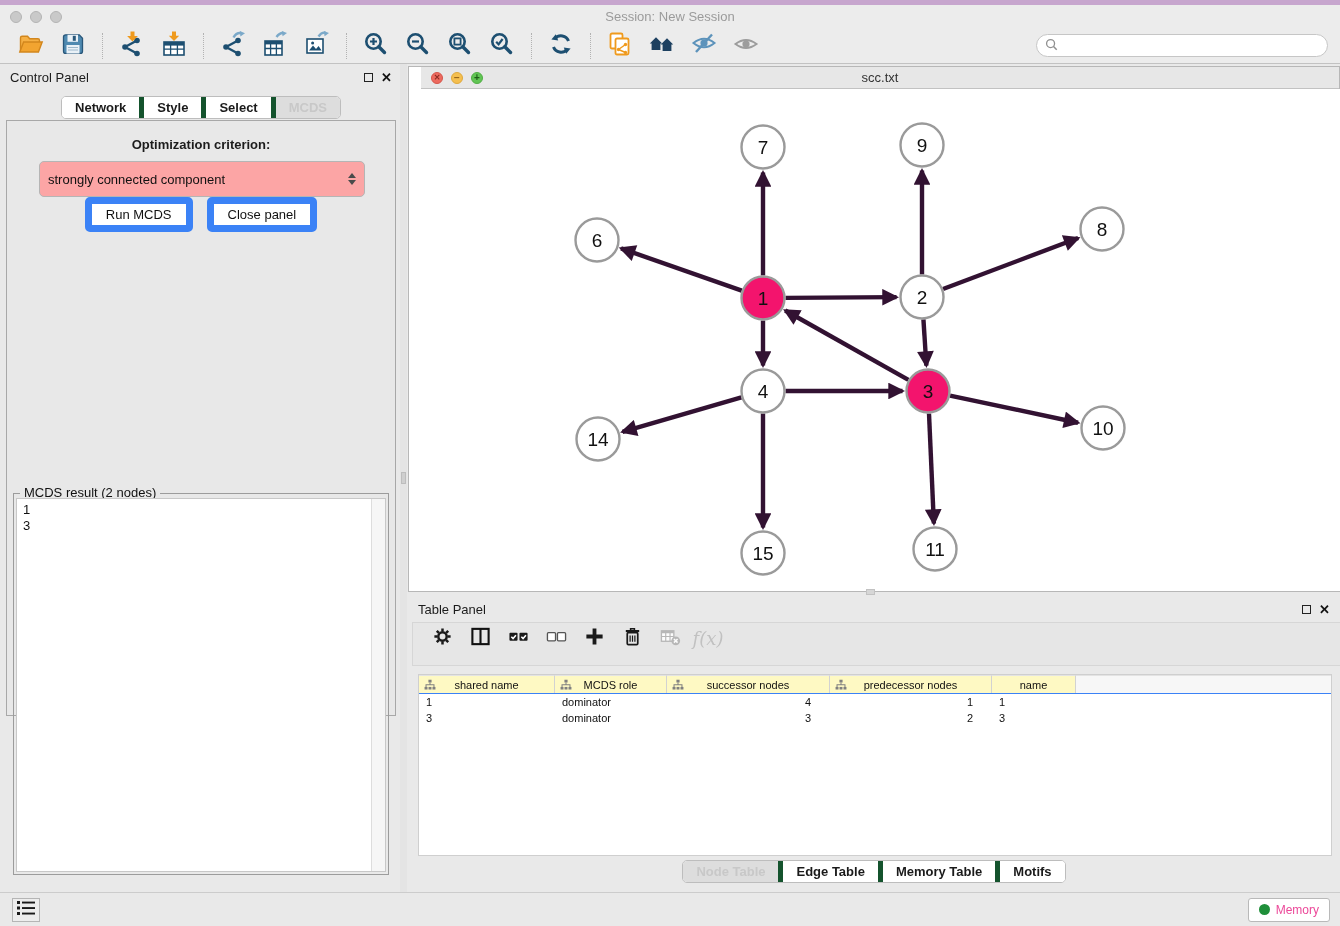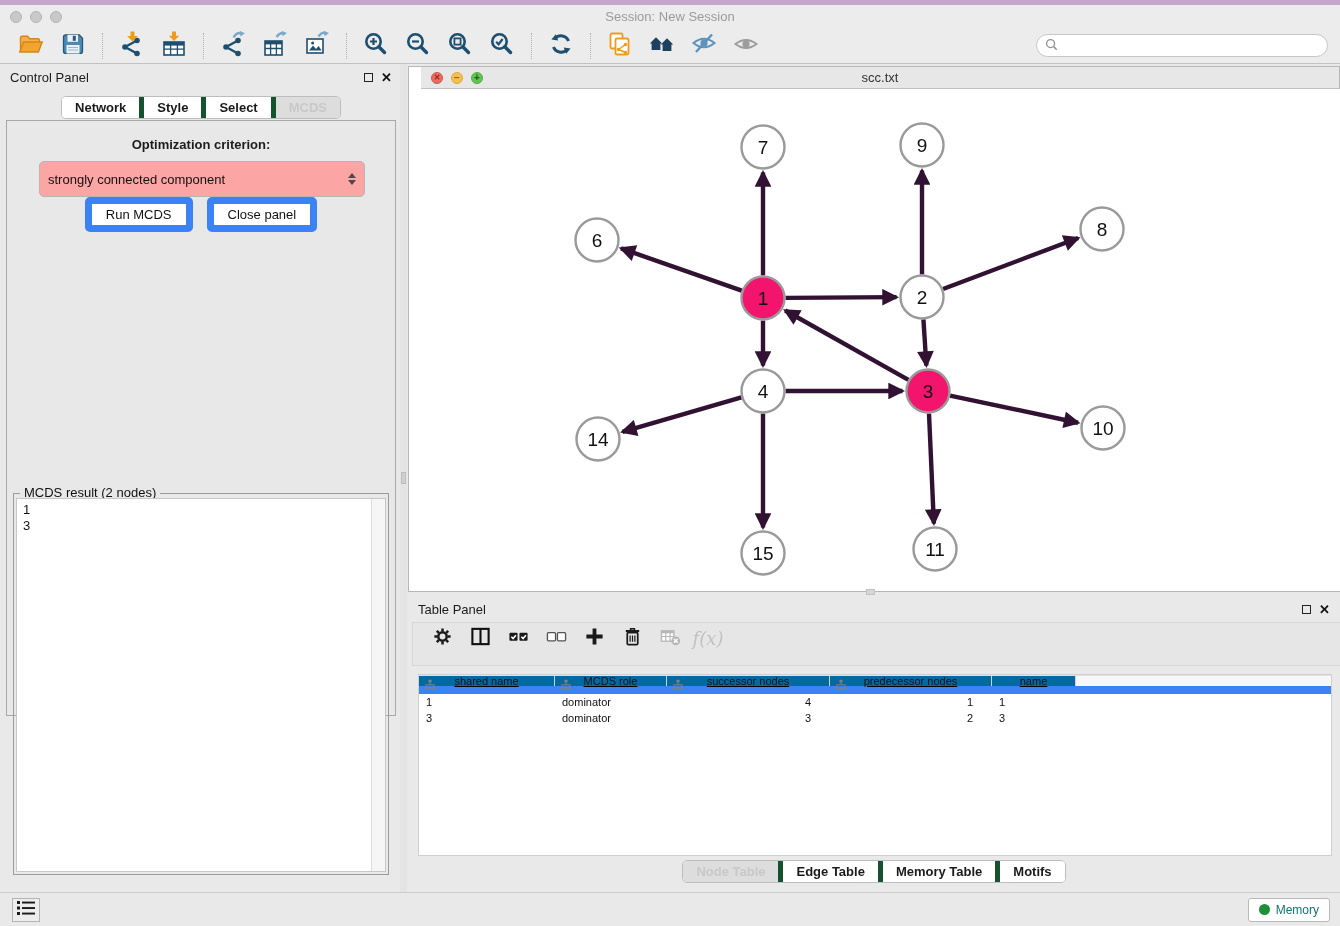--- a/index.html
+++ b/index.html
@@ -72,35 +72,35 @@
   .net-canvas svg { display:block; }
 
   
   .table-panel { position:absolute; left:408px; top:596px; width:932px; height:292px; }
   .tp-toolbar { position:absolute; left:4px; top:26px; width:968px; height:44px; background:#e6e6e6; border:1px solid #d6d6d6; display:flex; align-items:flex-start; padding-left:14px; }
   .tp-btn { width:30px; height:30px; display:flex; align-items:center; justify-content:center; margin-right:8px; }
   .tp-btn svg { width:21px; height:21px; }
   .tp-btn.disabled { opacity:.9; }
   .fx-glyph { font-family:"DejaVu Serif", serif; font-style:italic; font-size:18px; color:#bdbdbd; }
   .tp-table { position:absolute; left:10px; top:78px; width:914px; height:182px; background:#fff; border:1px solid #cfcfcf; overflow:hidden; }
-  .thead { display:flex; height:19px; border-bottom:8px solid #3b82f6; background:#0369a1;text-decoration:underline; }
+  .thead { display:flex; height:19px; border-bottom:1px solid #3b82f6; background:#fef9c3; }
   .th { position:relative; display:flex; align-items:center; justify-content:center; font-size:11px; color:#111; border-right:1px solid #d2d2d2; border-top:1px solid #e3e3e3; }
   .th .hicon { position:absolute; left:5px; top:3px; }
   .th.filler { flex:1; border-right:none; background:#f7f7f7; }
   .trow { display:flex; height:16px; }
   .td { font-size:11px; color:#111; display:flex; align-items:center; }
   .td.r { justify-content:flex-end; padding-right:19px; }
   .td.l { padding-left:7px; }
 
   .tp-tabs { position:absolute; left:0; top:264px; width:100%; display:flex; justify-content:center; }
 
   
   .statusbar { position:absolute; left:0; top:892px; width:1340px; height:34px; background:#e9e9e9; border-top:1px solid #cccccc; display:flex; align-items:center; }
   .status-left-btn { margin-left:12px; width:28px; height:24px; background:#ededed; border:1px solid #b5b5b5; display:flex; align-items:center; justify-content:center; }
-  .memory-btn { margin-left:auto; margin-right:10px; height:24px; background:#fff; border:1px solid #b9b9b9; border-radius:3px; display:flex; align-items:center; gap:6px; padding:0 10px; font-size:12px; color:#0f766e; }
+  .memory-btn { margin-left:auto; margin-right:10px; height:24px; background:#fff; border:1px solid #b9b9b9; border-radius:3px; display:flex; align-items:center; gap:6px; padding:0 10px; font-size:12px; color:#ec4899; }
   .mem-dot { width:11px; height:11px; border-radius:50%; background:#1f8f3a; }
 </style>
 </head>
 <body>
 
 <div id="app">
 
   <div class="desktop-strip"></div>
 
   <div class="titlebar">

